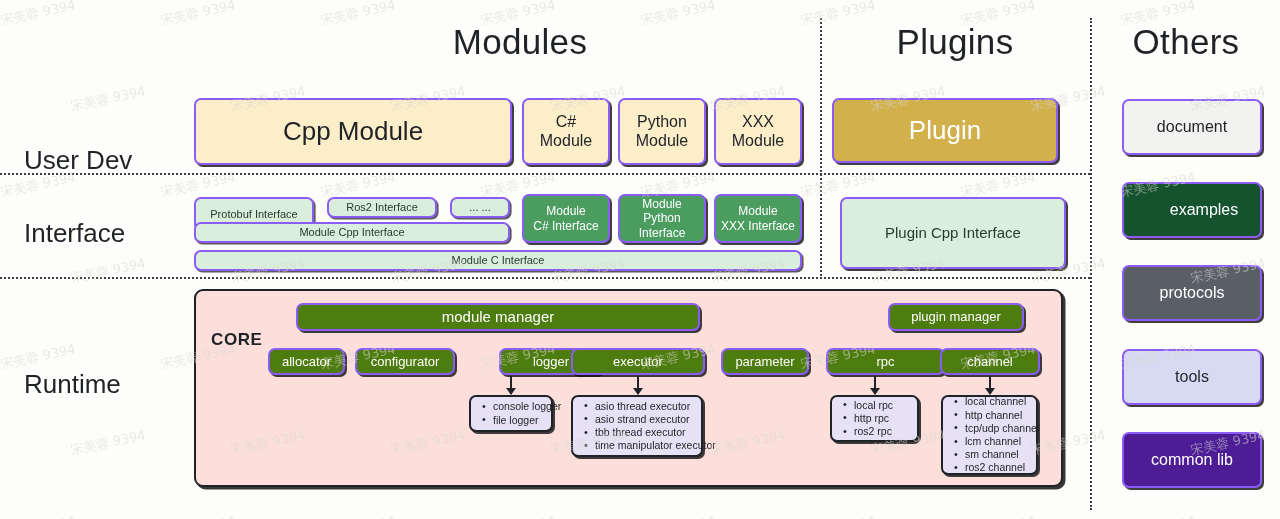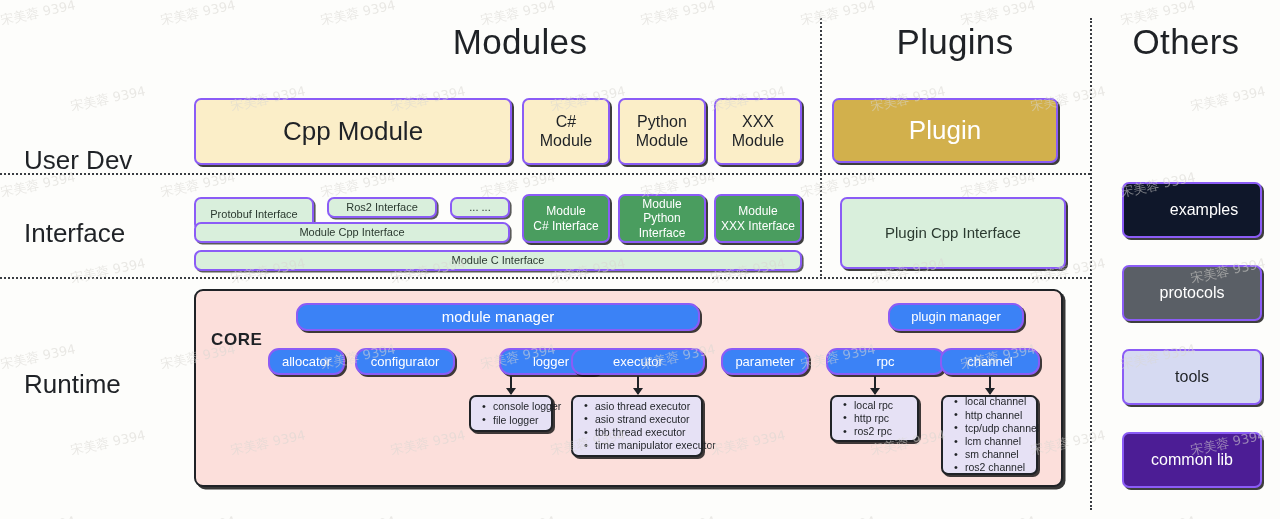--- a/index.html
+++ b/index.html
@@ -78,23 +78,23 @@
     box-shadow:2px 2px 0 rgba(20,20,20,.82);
   }
   .box.soft{box-shadow:1.6px 1.6px 0 rgba(20,20,20,.7);}
   .box span{display:block;}
 
   
   .f-cream   {background:#fbeec8;color:#1f2226;}
   .f-gold    {background:#d2b04c;color:#ffffff;}
   .f-greenpale{background:#d9efdc;color:#2b3a30;}
   .f-green   {background:#4a9d5f;color:#ffffff;}
-  .f-red     {background:#3b82f6;color:#ffffff;border-radius:11px;}
+  .f-red     {background:#4d7c0f;color:#ffffff;}
   .f-white   {background:#f2f2f1;color:#1f2226;}
-  .f-gray    {background:#0f172a;color:#ffffff;padding-left:24px;}
+  .f-gray    {background:#14532d;color:#ffffff;padding-left:24px;}
   .f-darkgray{background:#5a5f66;color:#ffffff;}
   .f-periw   {background:#d6daf2;color:#1f2226;}
   .f-blue    {background:#4c1d95;color:#ffffff;text-align:right;}
 
   
   #runtime-panel{
     position:absolute;
     box-sizing:border-box;
     background:#fcdfdb;
     border:2px solid #1f2226;
@@ -361,20 +361,23 @@
     <ul>
         <li>local channel</li>
         <li>http channel</li>
         <li>tcp/udp channel</li>
         <li>lcm channel</li>
         <li>sm channel</li>
         <li>ros2 channel</li>
       </ul>
   </div>
 
+  <div class="box f-white t16" style="left:1122px;top:99px;width:140px;height:56px;">
+    <span>document</span>
+  </div>
   <div class="box f-gray t16" style="left:1122px;top:182px;width:140px;height:56px;">
     <span>examples</span>
   </div>
   <div class="box f-darkgray t16" style="left:1122px;top:265px;width:140px;height:56px;">
     <span>protocols</span>
   </div>
   <div class="box f-periw t16" style="left:1122px;top:349px;width:140px;height:56px;">
     <span>tools</span>
   </div>
   <div class="box f-blue t16" style="left:1122px;top:432px;width:140px;height:56px;">

